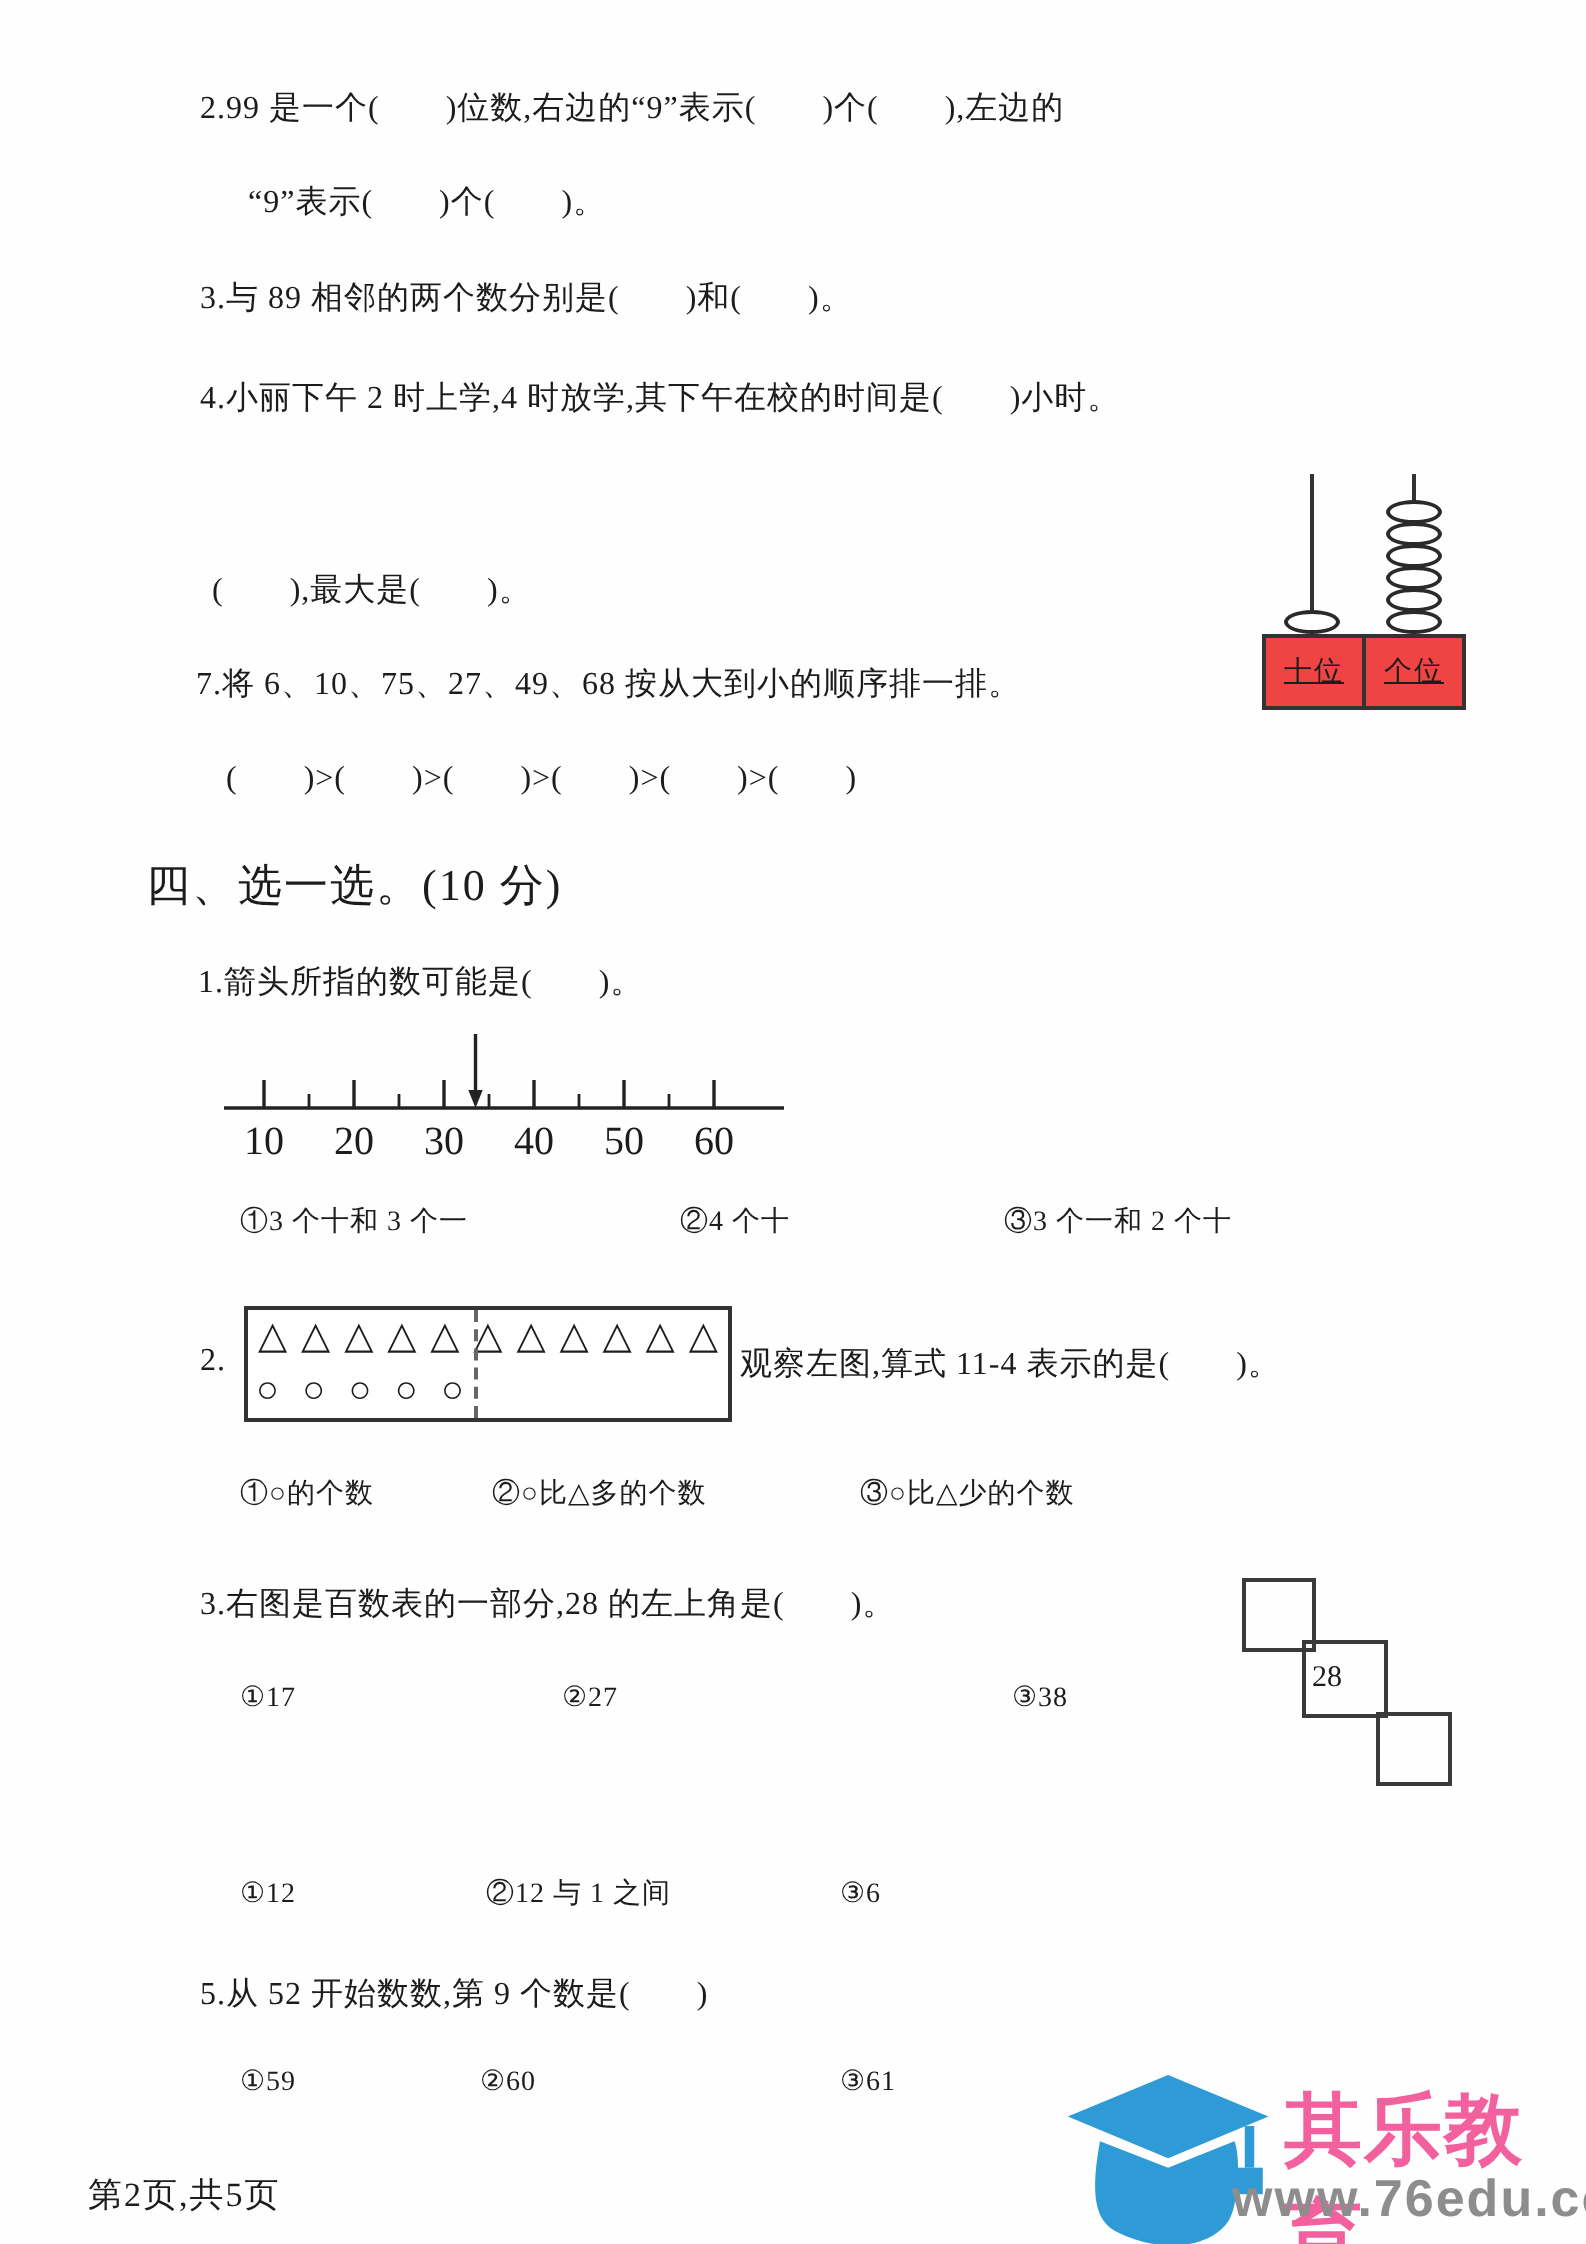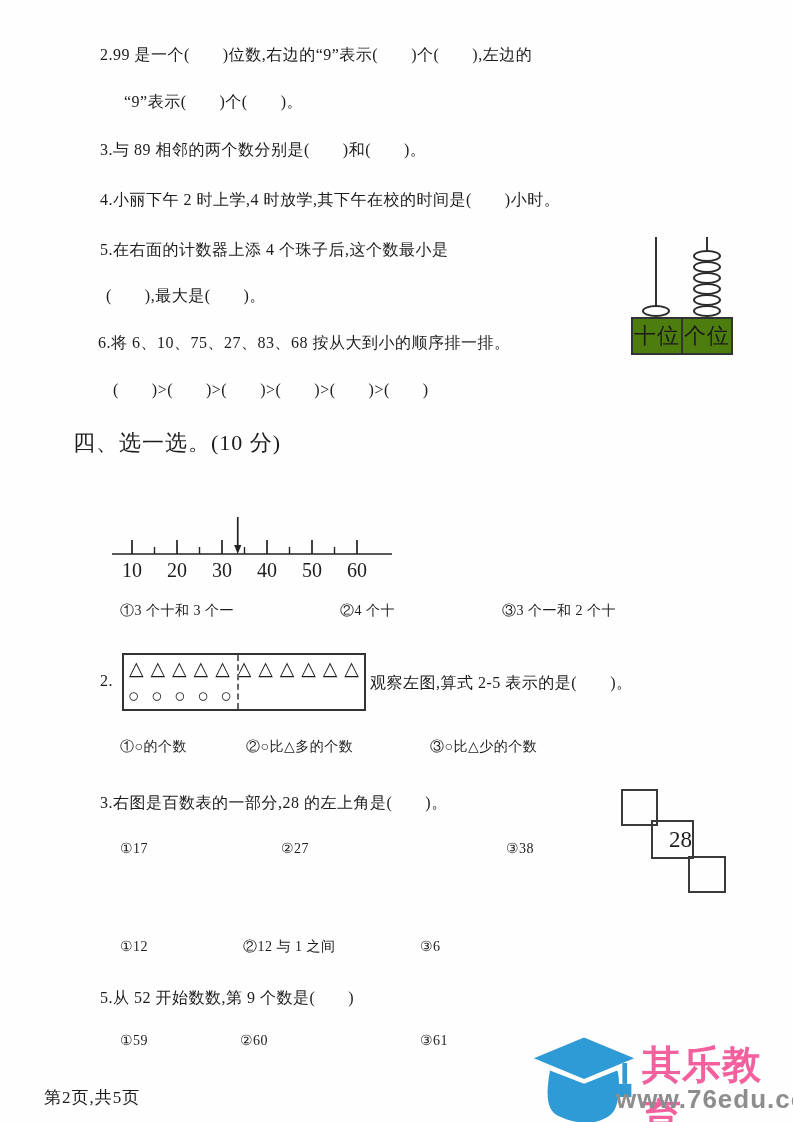--- a/index.html
+++ b/index.html
@@ -5,81 +5,81 @@
   html,body{margin:0;padding:0;background:#ffffff;}
   .page{position:relative;width:793px;height:1122px;background:#fefefe;overflow:hidden;
         font-family:"Liberation Serif","DejaVu Serif",serif;color:#1c1c1c;}
   .txt{position:absolute;white-space:nowrap;font-size:16px;letter-spacing:.5px;line-height:26px;}
   .section-title{font-weight:normal;font-size:22px;letter-spacing:1px;}
   .opt{position:absolute;white-space:nowrap;font-size:14px;letter-spacing:.5px;}
   
   .abacus{position:absolute;left:631px;top:237px;width:102px;height:118px;}
   .abacus .rod{position:absolute;top:0;width:2px;height:81px;background:#333;}
   .abacus .cell{position:absolute;top:80px;width:48px;height:34px;border:2px solid #333;
-                background:#4d7c0f;display:flex;align-items:center;justify-content:center;
-                font-size:22px;letter-spacing:1px;}
+                background:#ef4444;display:flex;align-items:center;justify-content:center;
+                font-size:14px;letter-spacing:1px;text-decoration:underline;}
   .abacus .bead{position:absolute;width:28px;height:12px;border:2px solid #2a2a2a;
                 border-radius:50%;background:#fff;box-sizing:border-box;}
   
   .numline{position:absolute;left:112px;top:512px;width:292px;height:76px;text-decoration:underline;}
   .numline text{font-family:"Liberation Serif","DejaVu Serif",serif;}
   
   .shapes-box{position:absolute;left:122px;top:653px;width:244px;height:58px;
               border:2px solid #333;box-sizing:border-box;background:#fff;}
   .shapes-box .divider{position:absolute;left:113px;top:0;bottom:0;width:0;
               border-left:2px dashed #666;}
   .tri-row{position:absolute;left:0;top:0;width:100%;height:28px;display:flex;
            justify-content:space-between;align-items:center;padding:0 5px;box-sizing:border-box;
            font-size:19px;line-height:28px;}
   .circ-row{position:absolute;left:0;top:27px;width:112px;height:28px;display:flex;
            justify-content:space-between;align-items:center;padding:0 4px;box-sizing:border-box;
            font-size:19px;line-height:28px;}
   
   .grid-sq{position:absolute;border:2px solid #3a3a3a;background:transparent;box-sizing:border-box;}
-  .grid-sq.mid{display:flex;align-items:center;padding-left:16px;font-size:23px;}
+  .grid-sq.mid{display:flex;align-items:center;padding-left:3px;font-size:15px;}
   
   .footer{position:absolute;left:0;top:1086px;width:100%;text-align:left;font-size:17px;
           letter-spacing:1px;padding-left:44px;}
   .logo{position:absolute;left:530px;top:1030px;width:263px;height:92px;}
   .logo .cap{position:absolute;left:2px;top:4px;}
   .logo .brand{position:absolute;left:112px;top:8px;font-family:"Liberation Sans","DejaVu Sans",sans-serif;
           font-weight:bold;font-size:39px;letter-spacing:1px;}
   .logo .url{position:absolute;left:86px;top:54px;font-family:"Liberation Sans","DejaVu Sans",sans-serif;
           font-weight:bold;font-size:26px;letter-spacing:1px;}
 </style>
 </head>
 <body>
 
 <div class="page">
 
   <div class="txt" style="left:100px;top:42px">2.99 是一个(　　)位数,右边的“9”表示(　　)个(　　),左边的</div>
   <div class="txt" style="left:124px;top:89px">“9”表示(　　)个(　　)。</div>
   <div class="txt" style="left:100px;top:137px">3.与 89 相邻的两个数分别是(　　)和(　　)。</div>
   <div class="txt" style="left:100px;top:187px">4.小丽下午 2 时上学,4 时放学,其下午在校的时间是(　　)小时。</div>
-  <div class="txt" style="left:100px;top:237px">5.在右面的计数器上添 4 个珠子后,这个数最小是</div>
   <div class="txt" style="left:106px;top:283px">(　　),最大是(　　)。</div>
-  <div class="txt" style="left:98px;top:330px">6.将 6、10、75、27、83、68 按从大到小的顺序排一排。</div>
+  <div class="txt" style="left:98px;top:330px">7.将 6、10、75、27、49、68 按从大到小的顺序排一排。</div>
   <div class="txt" style="left:113px;top:377px">(　　)&gt;(　　)&gt;(　　)&gt;(　　)&gt;(　　)&gt;(　　)</div>
 
   <div class="abacus">
     <div class="rod" style="left:24px"></div>
     <div class="rod" style="left:75px"></div>
     <div class="cell" style="left:0">十位</div>
     <div class="cell" style="left:50px">个位</div>
   <div class="bead" style="left: 11px; top: 68px;"></div>
       <div class="bead" style="left: 62px; top: 68px;"></div>
       <div class="bead" style="left: 62px; top: 57px;"></div>
       <div class="bead" style="left: 62px; top: 46px;"></div>
       <div class="bead" style="left: 62px; top: 35px;"></div>
       <div class="bead" style="left: 62px; top: 24px;"></div>
       <div class="bead" style="left: 62px; top: 13px;"></div>
     </div>
 
   <div class="txt section-title" style="left:73px;top:430px">四、选一选。(10 分)</div>
 
+  <div class="txt" style="left:99px;top:479px">1.箭头所指的数可能是(　　)。</div>
 
   <div class="numline">
     <svg width="292" height="76" viewBox="0 0 292 76">
         <line x1="0" y1="42" x2="280" y2="42" stroke="#222" stroke-width="1.7"></line>
         <line x1="20" y1="28" x2="20" y2="42" stroke="#222" stroke-width="1.7"></line>
         <text x="20" y="65" text-anchor="middle" font-size="20" fill="#1c1c1c">10</text>
         <line x1="65" y1="28" x2="65" y2="42" stroke="#222" stroke-width="1.7"></line>
         <text x="65" y="65" text-anchor="middle" font-size="20" fill="#1c1c1c">20</text>
         <line x1="110" y1="28" x2="110" y2="42" stroke="#222" stroke-width="1.7"></line>
         <text x="110" y="65" text-anchor="middle" font-size="20" fill="#1c1c1c">30</text>
@@ -120,21 +120,21 @@
       </div>
     <div class="circ-row">
         <span>○</span>
         <span>○</span>
         <span>○</span>
         <span>○</span>
         <span>○</span>
       </div>
     <div class="divider"></div>
   </div>
-  <div class="txt" style="left:370px;top:670px">观察左图,算式 2-5 表示的是(　　)。</div>
+  <div class="txt" style="left:370px;top:670px">观察左图,算式 11-4 表示的是(　　)。</div>
 
   <div class="opt" style="left:120px;top:738px">①○的个数</div>
   <div class="opt" style="left:246px;top:738px">②○比△多的个数</div>
   <div class="opt" style="left:430px;top:738px">③○比△少的个数</div>
 
   <div class="txt" style="left:100px;top:790px">3.右图是百数表的一部分,28 的左上角是(　　)。</div>
   <div class="grid-sq" style="left:621px;top:789px;width:37px;height:37px"></div>
   <div class="grid-sq mid" style="left:651px;top:820px;width:43px;height:39px">28</div>
   <div class="grid-sq" style="left:688px;top:856px;width:38px;height:37px"></div>
 

